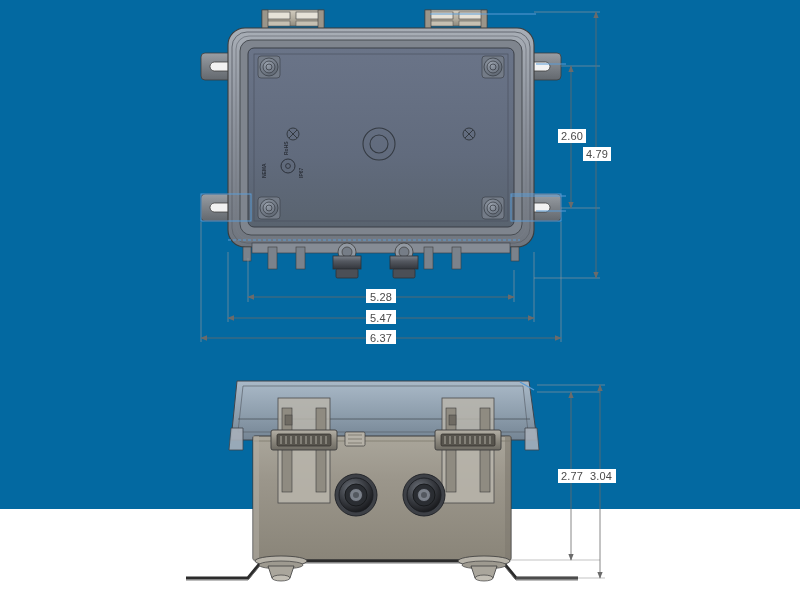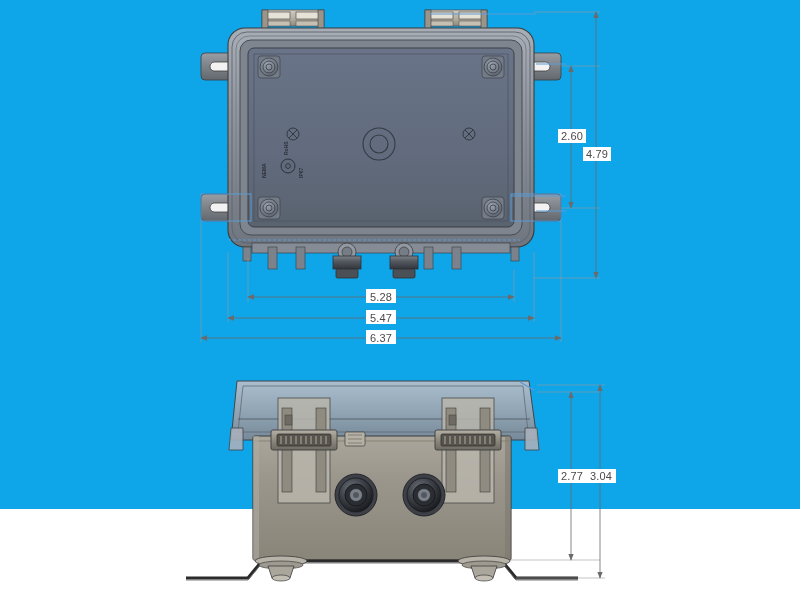--- a/index.html
+++ b/index.html
@@ -10,21 +10,21 @@
   body {
     width: 800px;
     height: 600px;
     overflow: hidden;
     font-family: "Liberation Sans", sans-serif;
   }
   #drawing-sheet {
     position: relative;
     width: 800px;
     height: 509px;
-    background: #0ea5e9;
+    background: #0369a1;
   }
   #cad-svg {
     position: absolute;
     top: 0;
     left: 0;
     width: 800px;
     height: 600px;
     display: block;
   }
   .dim-text {

